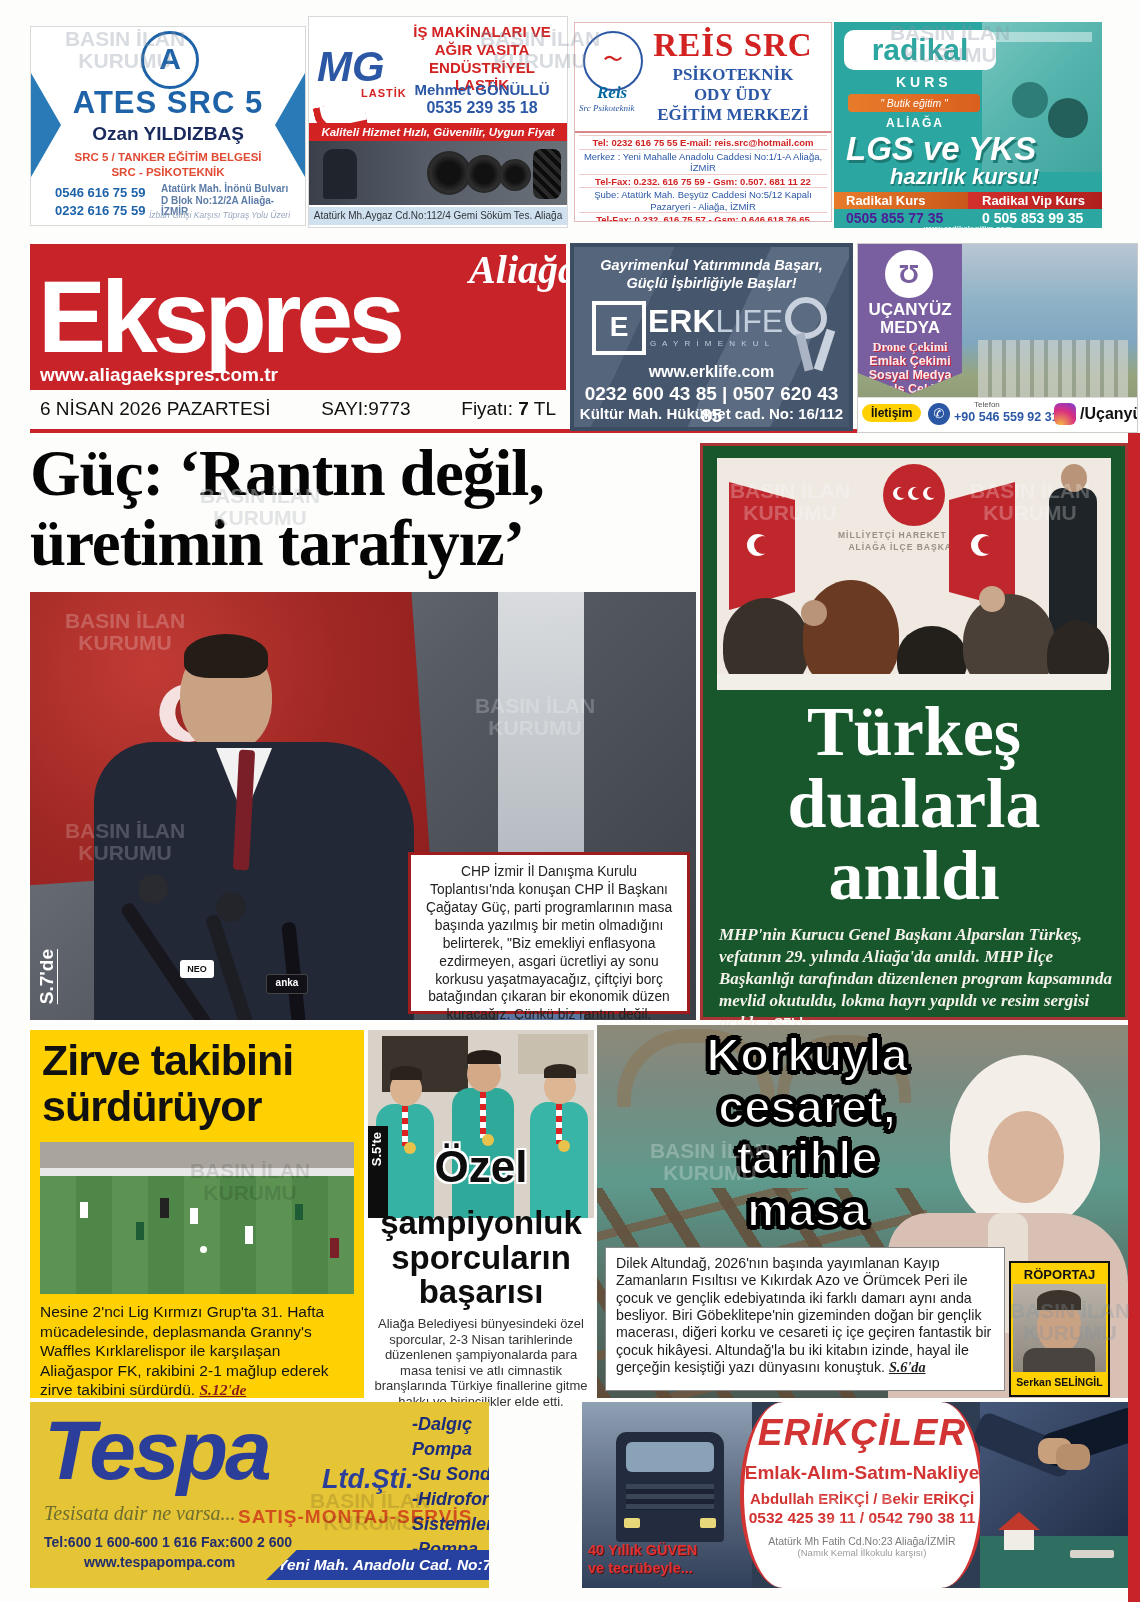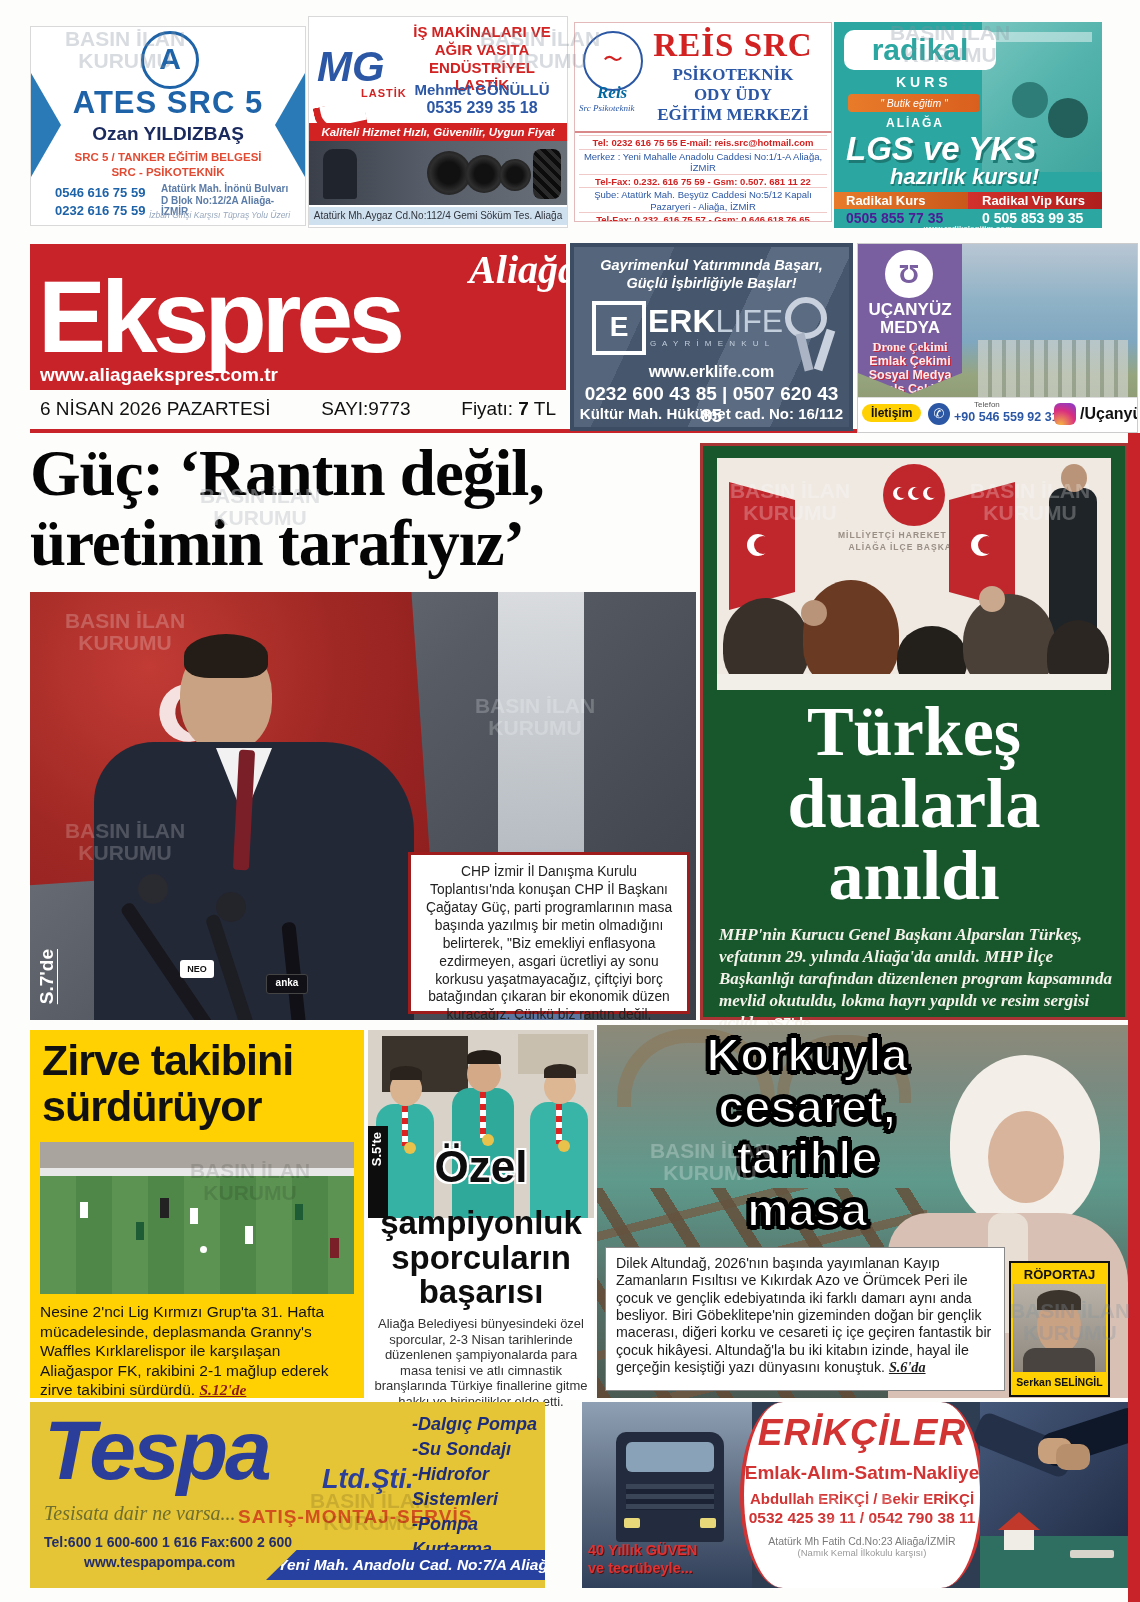--- a/index.html
+++ b/index.html
@@ -344,21 +344,21 @@
       <div class="c" style="font-size:13px;font-weight:900;color:#111;height:19px;line-height:19px;">RÖPORTAJ</div>
       <div style="position:relative;height:88px;background:linear-gradient(#b8b2a8,#8e887e);overflow:hidden;">
         <div class="abs" style="left:24px;top:14px;width:44px;height:56px;border-radius:50%;background:#c9a183;"></div>
         <div class="abs" style="left:24px;top:6px;width:44px;height:20px;border-radius:50% 50% 0 0;background:#3b342c;"></div>
         <div class="abs" style="left:10px;top:64px;width:72px;height:26px;border-radius:12px 12px 0 0;background:#4a4440;"></div>
       </div>
       <div class="c" style="font-size:10.5px;font-weight:900;color:#111;height:18px;line-height:20px;">Serkan SELİNGİL</div>
     </div>
   </div>
 
-  <div class="abs" style="left:30px;top:1402px;width:515px;height:186px;background:#e5c436;overflow:hidden;">
+  <div class="abs" style="left:30px;top:1402px;width:459px;height:186px;background:#e5c436;overflow:hidden;">
     <div class="abs" style="left:14px;top:0px;font-size:84px;font-weight:bold;font-style:italic;color:#2b3f9a;letter-spacing:-3px;">Tespa</div>
     <div class="abs" style="left:292px;top:62px;font-size:27px;font-weight:bold;font-style:italic;color:#2b3f9a;">Ltd.Şti.</div>
     <div class="abs serif" style="left:14px;top:100px;font-size:20px;font-style:italic;color:#6e6e2e;">Tesisata dair ne varsa...</div>
     <div class="abs" style="left:208px;top:104px;font-size:19px;font-weight:900;color:#d2501e;letter-spacing:1px;">SATIŞ-MONTAJ-SERVİS</div>
     <div class="abs" style="left:14px;top:132px;font-size:14px;font-weight:800;color:#222e6e;">Tel:600 1 600-600 1 616 Fax:600 2 600</div>
     <div class="abs" style="left:54px;top:152px;font-size:14px;font-weight:800;color:#222e6e;">www.tespapompa.com</div>
     <div class="abs" style="left:382px;top:10px;font-size:18px;line-height:25px;font-weight:800;font-style:italic;color:#1d2d7a;">
       <div>-Dalgıç Pompa</div>
       <div>-Su Sondajı</div>
       <div>-Hidrofor Sistemleri</div>

